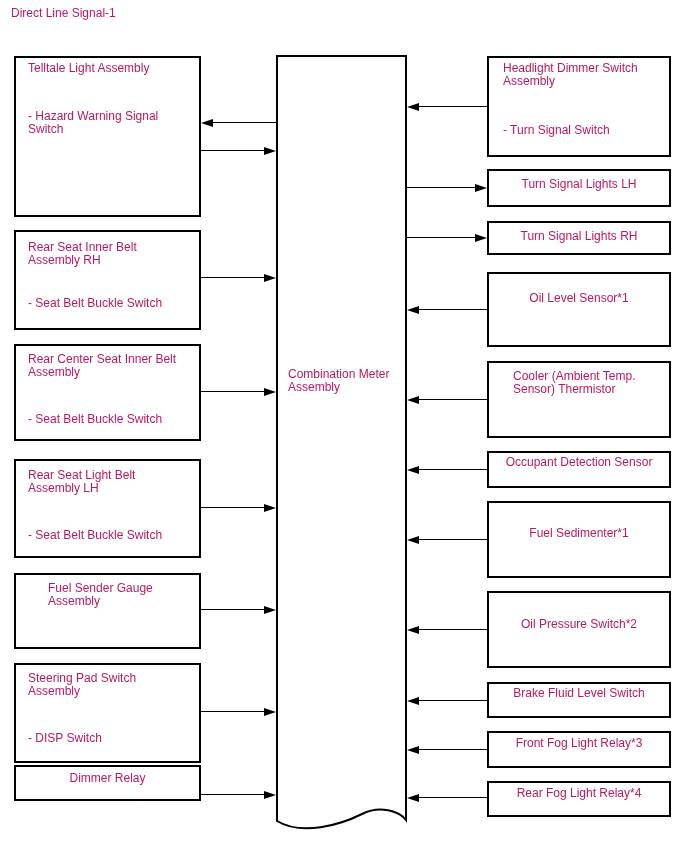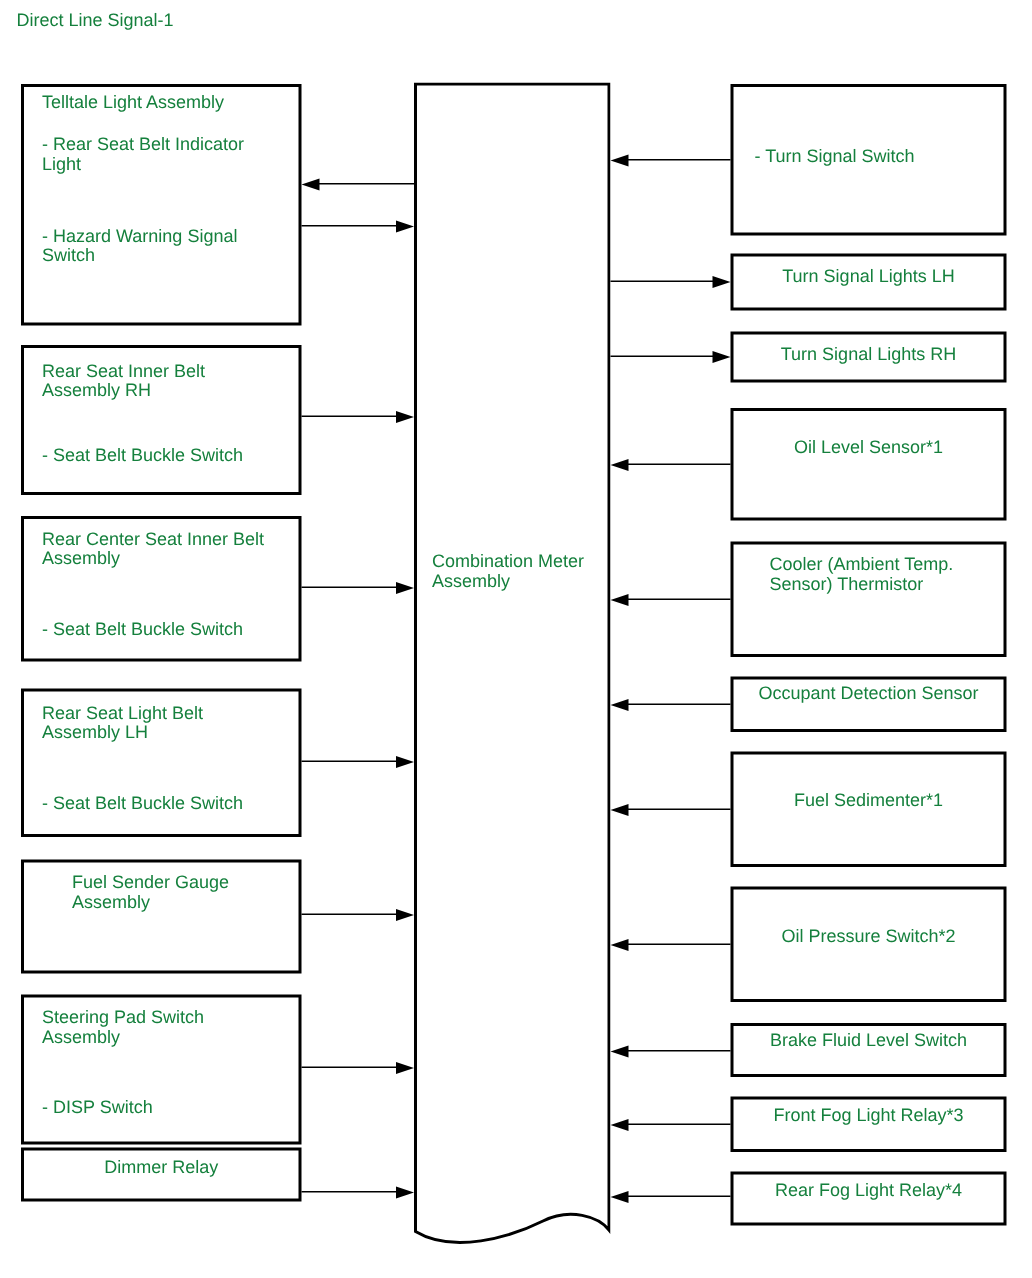--- a/index.html
+++ b/index.html
@@ -1,18 +1,18 @@
 <!DOCTYPE html>
 <html><head>
 <meta charset="utf-8">
 <style>
   html,body{margin:0;padding:0;background:#fff;}
   #page{
     position:relative;width:688px;height:852px;background:#fff;overflow:hidden;
-    font-family:"Liberation Sans",sans-serif;font-size:12px;line-height:13px;color:#15803d;
+    font-family:"Liberation Sans",sans-serif;font-size:12px;line-height:13px;color:#be185d;
   }
   .page-title{position:absolute;left:11px;top:7px;}
   .box{
     position:absolute;box-sizing:border-box;border:2px solid #000;background:#fff;
   }
   .lcol{left:14px;width:187px;}
   .rcol{left:487px;width:184px;}
   .box .t,.box .i{white-space:normal;}
   .ctr{text-align:center;}
   .meter-svg{position:absolute;left:276px;top:55px;}
@@ -29,21 +29,20 @@
 </style>
 </head>
 <body>
 
 <div id="page">
 
   <div class="page-title">Direct Line Signal-1</div>
 
   <div class="box lcol" style="top:56px;height:161px;padding:4px 21px 0 12px">
     <div class="t">Telltale Light Assembly</div>
-    <div class="i" style="margin-top:15px">- Rear Seat Belt Indicator Light</div>
     <div class="i" style="margin-top:35px">- Hazard Warning Signal Switch</div>
   </div>
 
   <div class="box lcol" style="top:230px;height:100px;padding:9px 21px 0 12px">
     <div class="t">Rear Seat Inner Belt Assembly RH</div>
     <div class="i" style="margin-top:30px">- Seat Belt Buckle Switch</div>
   </div>
 
   <div class="box lcol" style="top:344px;height:97px;padding:7px 21px 0 12px">
     <div class="t">Rear Center Seat Inner Belt Assembly</div>
@@ -67,20 +66,21 @@
   <div class="box lcol ctr" style="top:765px;height:36px;padding:5px 8px 0 8px">
     <div class="t">Dimmer Relay</div>
   </div>
 
   <svg class="meter-svg" width="131" height="790" viewBox="0 0 131 790">
     <path d="M 1 1 H 130 V 765 C 123 756, 104 750, 86 759 C 64 770, 26 781, 1 766 Z" fill="#ffffff" stroke="#000000" stroke-width="2"></path>
   </svg>
   <div class="meter-label">Combination Meter Assembly</div>
 
   <div class="box rcol" style="top:56px;height:101px;padding:4px 12px 0 14px">
+    <div class="t">Headlight Dimmer Switch Assembly</div>
     <div class="i" style="margin-top:36px">- Turn Signal Switch</div>
   </div>
 
   <div class="box rcol ctr" style="top:169px;height:38px;padding-top:7px">
     <div class="t">Turn Signal Lights LH</div>
   </div>
 
   <div class="box rcol ctr" style="top:221px;height:34px;padding-top:7px">
     <div class="t">Turn Signal Lights RH</div>
   </div>

